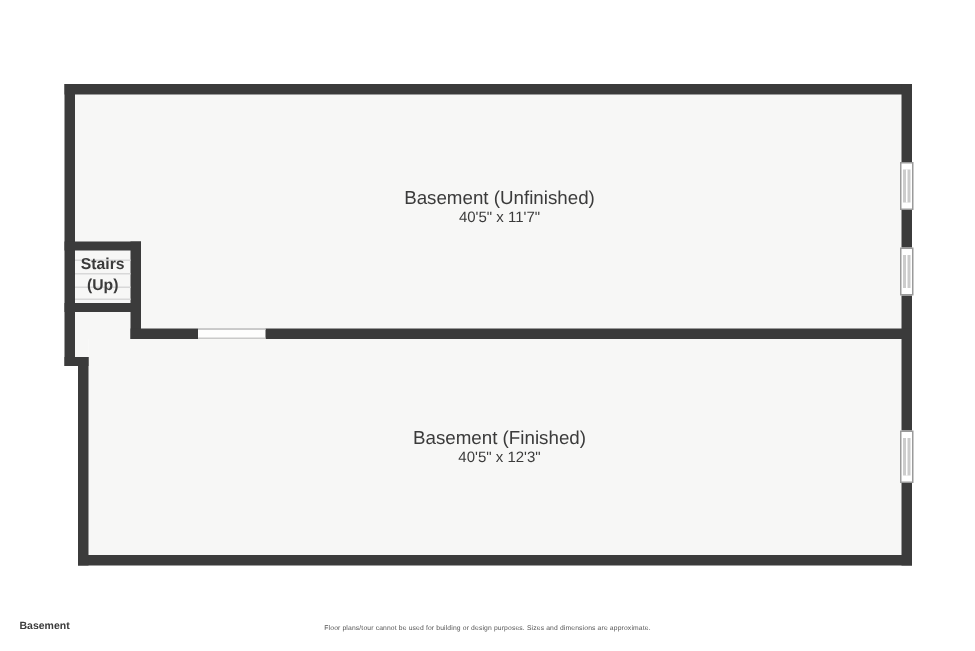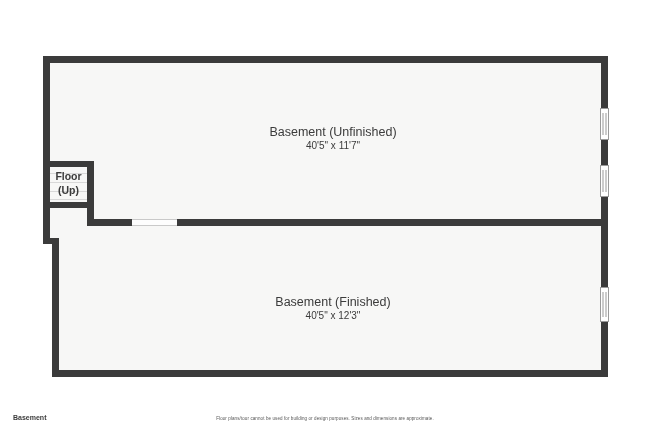--- a/index.html
+++ b/index.html
@@ -54,29 +54,29 @@
   <div class="window" style="left:600px;top:287px;width:9px;height:35px;">
     <div class="window-pane"></div>
   </div>
 
   <div class="step-line" style="left:50px;top:173px;width:37px;"></div>
   <div class="step-line" style="left:50px;top:182px;width:37px;"></div>
   <div class="step-line" style="left:50px;top:191px;width:37px;"></div>
   <div class="step-line" style="left:50px;top:199px;width:37px;"></div>
 
   <div class="stairs-label" style="left:50px;top:169px;width:37px;">
-    <span>Floor</span>
+    <span>Stairs</span>
     <span>(Up)</span>
   </div>
 
   <div class="room-label" style="left:133px;top:125px;width:400px;">
     <span class="room-name">Basement (Unfinished)</span>
     <span class="room-dims">40'5" x 11'7"</span>
   </div>
-  <div class="room-label" style="left:133px;top:295px;width:400px;">
+  <div class="room-label" style="left:133px;top:285px;width:400px;">
     <span class="room-name">Basement (Finished)</span>
     <span class="room-dims">40'5" x 12'3"</span>
   </div>
 
   <div class="footer-floor" style="left:13px;top:414px;">Basement</div>
   <div class="footer-disclaimer" style="top:416px;">Floor plans/tour cannot be used for building or design purposes. Sizes and dimensions are approximate.</div>
 
 </div>
 
 </body></html>

